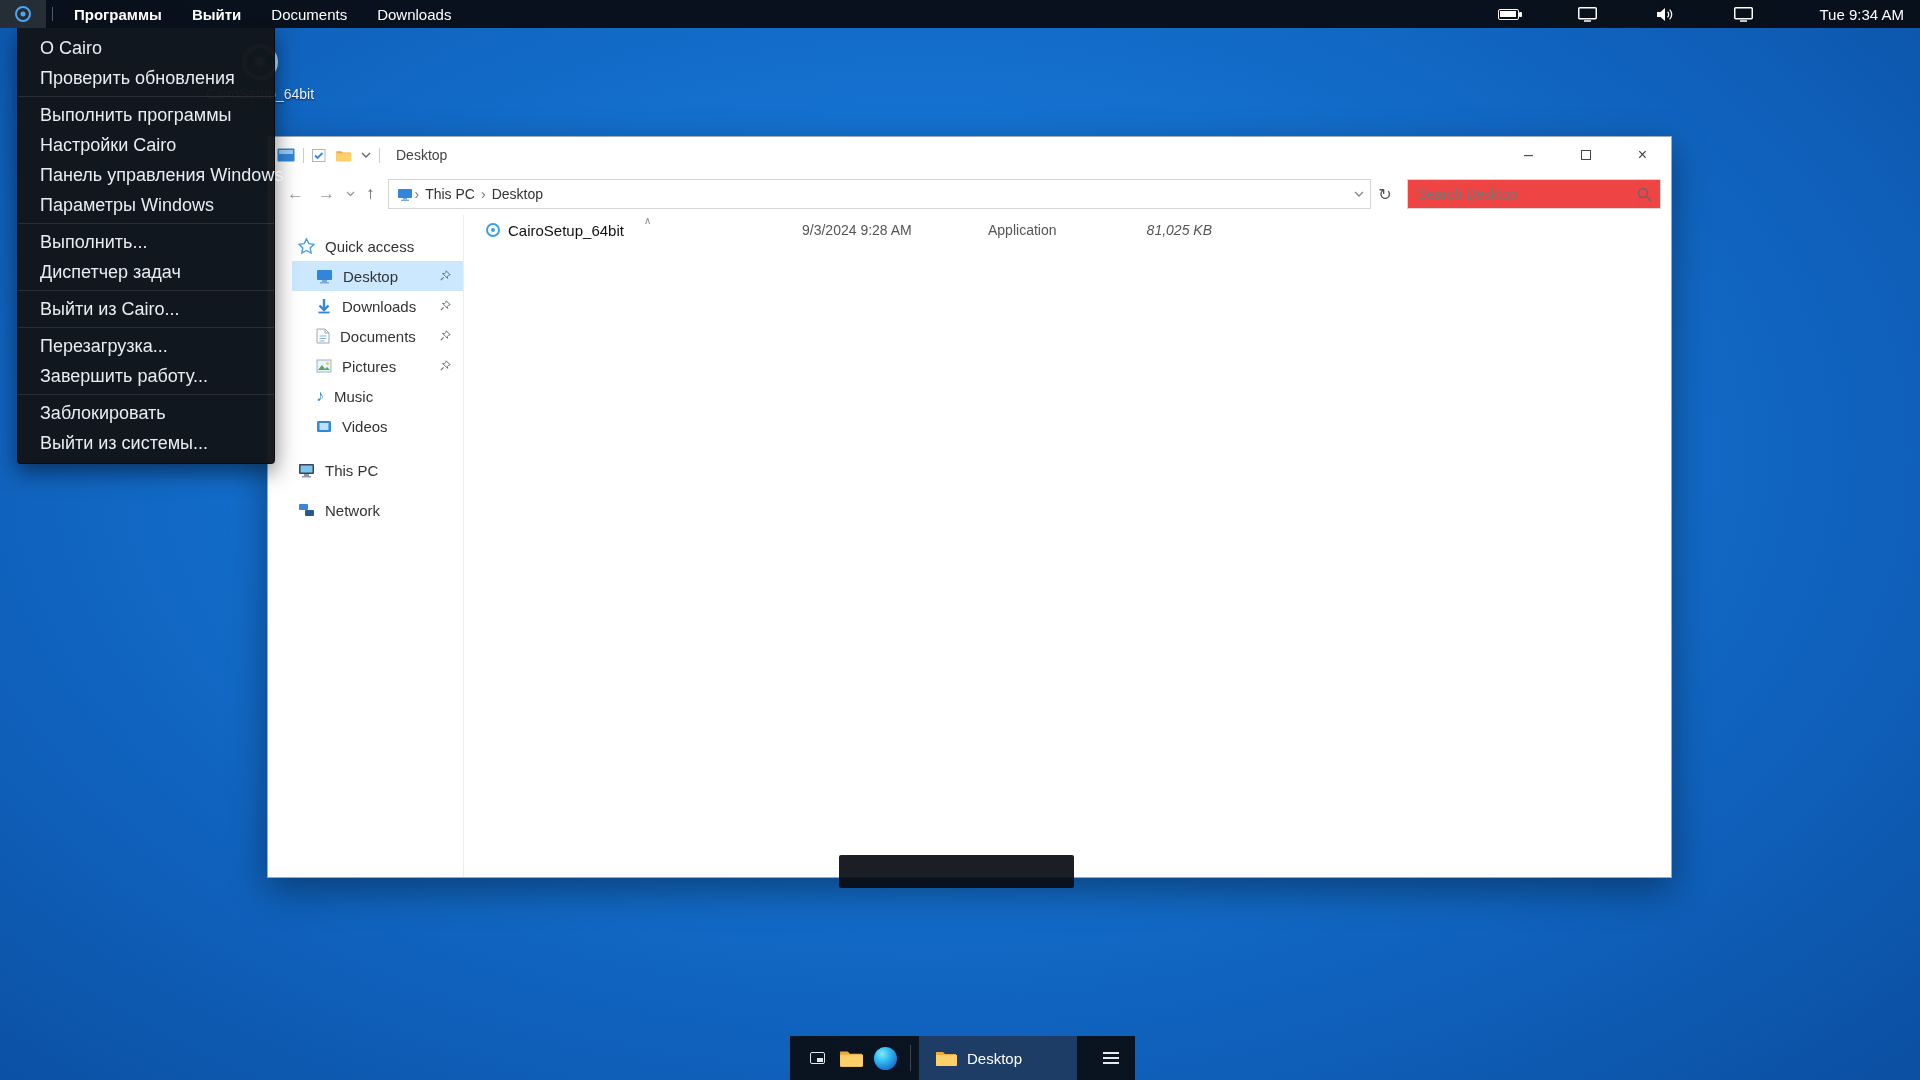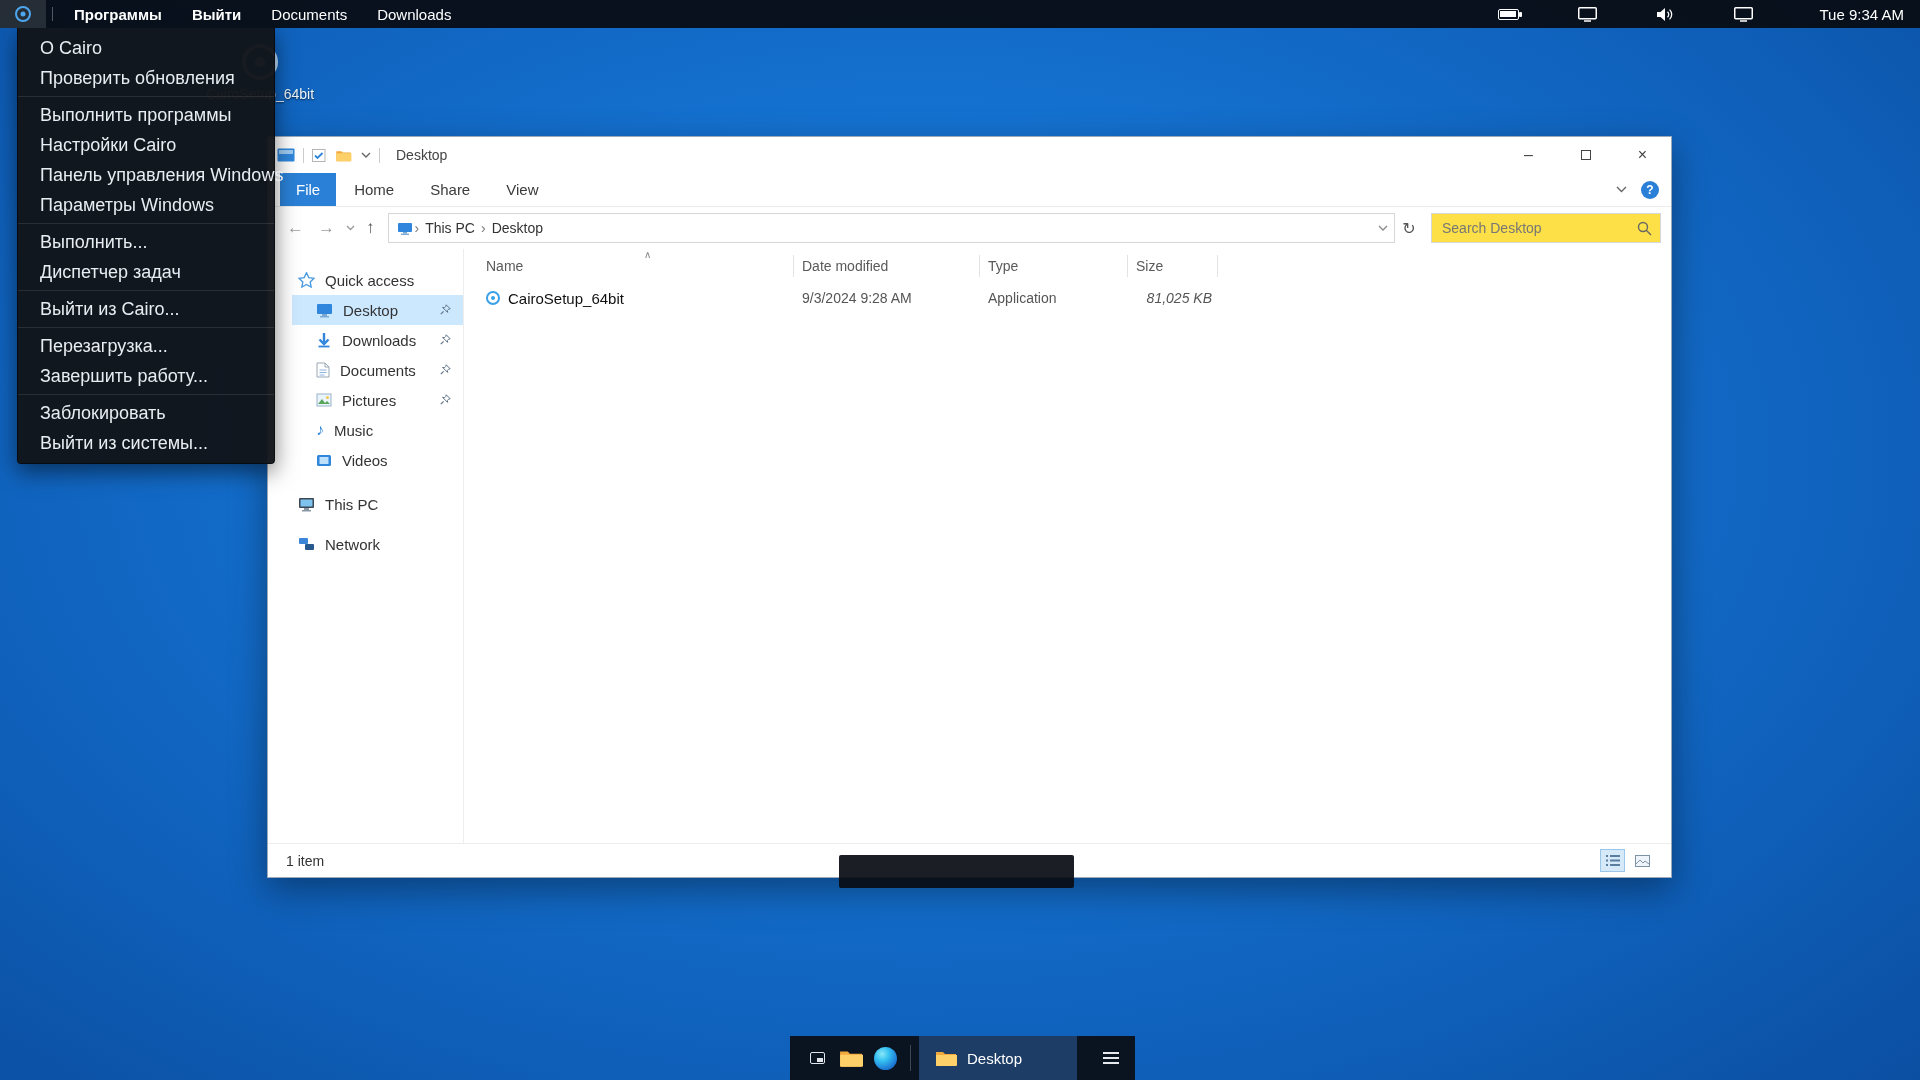--- a/index.html
+++ b/index.html
@@ -55,21 +55,21 @@
 
   .navbar{height:42px;display:flex;align-items:center;padding:0 10px 0 12px;flex-shrink:0;}
   .nav-btn{color:#9a9a9a;font-size:17px;padding:0 7px;display:flex;align-items:center;}
   .nav-btn.up{color:#555;}
   .nav-chevron{padding:0 4px;display:flex;align-items:center;}
   .addressbox{height:30px;border:1px solid #d6d6d6;display:flex;align-items:center;flex:1;margin-left:6px;padding:0 6px 0 8px;background:#fff;}
   .crumb{font-size:14px;color:#333;padding:0 4px;}
   .crumb-sep{color:#777;font-size:14px;padding:0 2px;}
   .addr-right{margin-left:auto;display:flex;align-items:center;gap:4px;}
   .refresh-btn{width:28px;display:flex;justify-content:center;color:#555;font-size:16px;}
-  .searchbox{width:230px;height:30px;border:1px solid #d6d6d6;display:flex;align-items:center;margin-left:8px;padding:0 8px 0 10px;background:#fde047;}
+  .searchbox{width:254px;height:30px;border:1px solid #d6d6d6;display:flex;align-items:center;margin-left:8px;padding:0 8px 0 10px;background:#ef4444;}
   .searchbox input{border:none;outline:none;flex:1;font-size:14px;font-family:inherit;color:#333;background:transparent;}
   .searchbox input::placeholder{color:#767676;}
 
   .winbody{flex:1;display:flex;min-height:0;}
   .sidebar{width:196px;border-right:1px solid #ededed;padding-top:16px;flex-shrink:0;}
   .side-row{height:30px;display:flex;align-items:center;gap:10px;padding-left:30px;position:relative;font-size:15px;color:#333;white-space:nowrap;}
   .side-row.child{padding-left:48px;}
   .side-row.selected{background:#cce8ff;margin-left:24px;padding-left:24px;}
   .pin{position:absolute;right:12px;top:9px;}
   .side-gap{height:14px;}
@@ -211,34 +211,20 @@
     <span class="tb-title">Desktop</span>
     <div class="win-controls">
       <span class="win-btn">–</span>
       <span class="win-btn">
           <span class="maxi-box"></span>
         </span>
       <span class="win-btn">×</span>
     </div>
   </div>
 
-  <div class="ribbon">
-    <div class="tab-file">File</div>
-    <div class="tab">Home</div>
-    <div class="tab">Share</div>
-    <div class="tab">View</div>
-    <div class="ribbon-right">
-      <span>
-        <svg width="11" height="7">
-            <path d="M1 1l4.5 4.5L10 1" stroke="#666" stroke-width="1.4" fill="none"></path>
-          </svg>
-      </span>
-      <span class="help-btn">?</span>
-    </div>
-  </div>
 
   <div class="navbar">
     <span class="nav-btn">←</span>
     <span class="nav-btn">→</span>
     <span class="nav-chevron">
       <svg width="9" height="6">
           <path d="M1 1l3.5 3.5L8 1" stroke="#999" stroke-width="1.3" fill="none"></path>
         </svg>
     </span>
     <span class="nav-btn up">↑</span>
@@ -381,62 +367,33 @@
               <rect x="1" y="1" width="9" height="6" rx="1" fill="#3b86d8"></rect>
               <rect x="7" y="7" width="9" height="6" rx="1" fill="#27598f"></rect>
             </svg>
         </span>
         <span>Network</span>
       </div>
     </div>
 
     <div class="content">
       <span class="sort-caret">∧</span>
-      <div class="col-headers">
-        <div class="colh name">Name</div>
-        <div class="colh date">Date modified</div>
-        <div class="colh type">Type</div>
-        <div class="colh size">Size</div>
-      </div>
       <div class="file-row">
         <div class="cell name">
           <span class="file-ring"></span>
           <span>CairoSetup_64bit</span>
         </div>
         <div class="cell date">9/3/2024 9:28 AM</div>
         <div class="cell type">Application</div>
         <div class="cell size">81,025 KB</div>
       </div>
     </div>
 
   </div>
 
-  <div class="statusbar">
-    <span>1 item</span>
-    <div class="view-btns">
-      <span class="view-btn active">
-        <svg width="14" height="11">
-            <g fill="#5a7e9e">
-              <rect x="0" y="0" width="2" height="2"></rect>
-              <rect x="4" y="0" width="10" height="2"></rect>
-              <rect x="0" y="4.5" width="2" height="2"></rect>
-              <rect x="4" y="4.5" width="10" height="2"></rect>
-              <rect x="0" y="9" width="2" height="2"></rect>
-              <rect x="4" y="9" width="10" height="2"></rect>
-            </g>
-          </svg>
-      </span>
-      <span class="view-btn">
-        <svg width="15" height="12">
-            <rect x="0.5" y="0.5" width="14" height="11" fill="#eef4f9" stroke="#7d93a6"></rect>
-            <path d="M1 9l4-4 3 3 2-2 4 3" stroke="#7d93a6" fill="none"></path>
-          </svg>
-      </span>
-    </div>
-  </div>
 
 </div>
 
 <div class="hidden-bar"></div>
 
 <div class="taskbar">
   <span class="tb-icon">
       <span class="showdesk"></span>
     </span>
   <span class="tb-icon">

